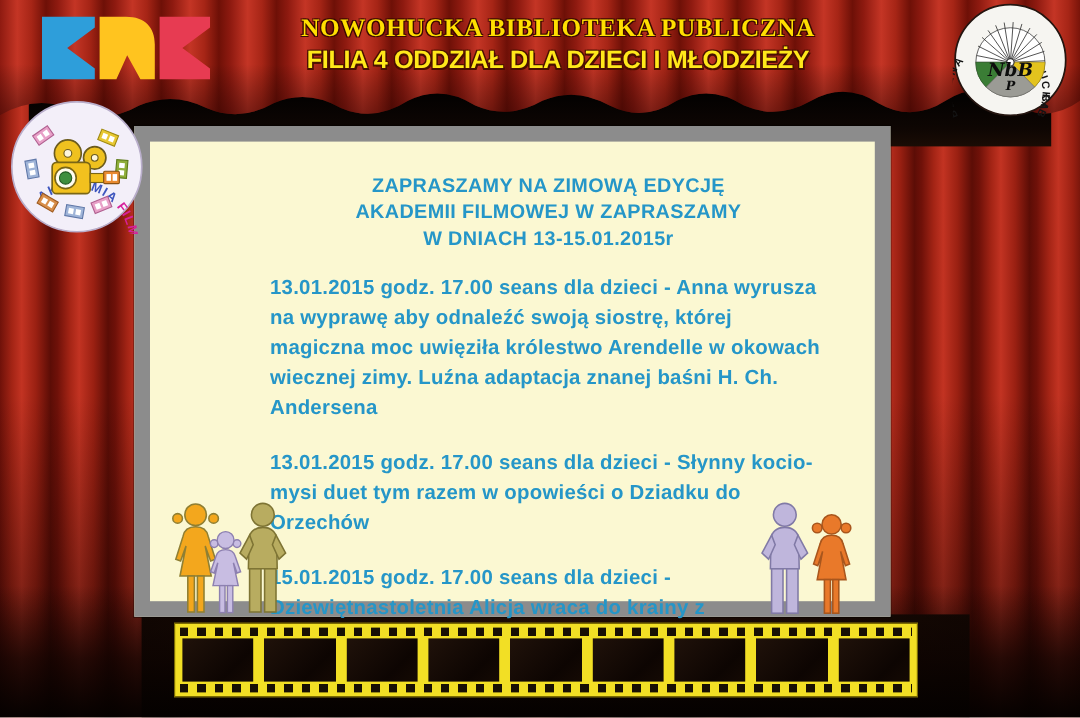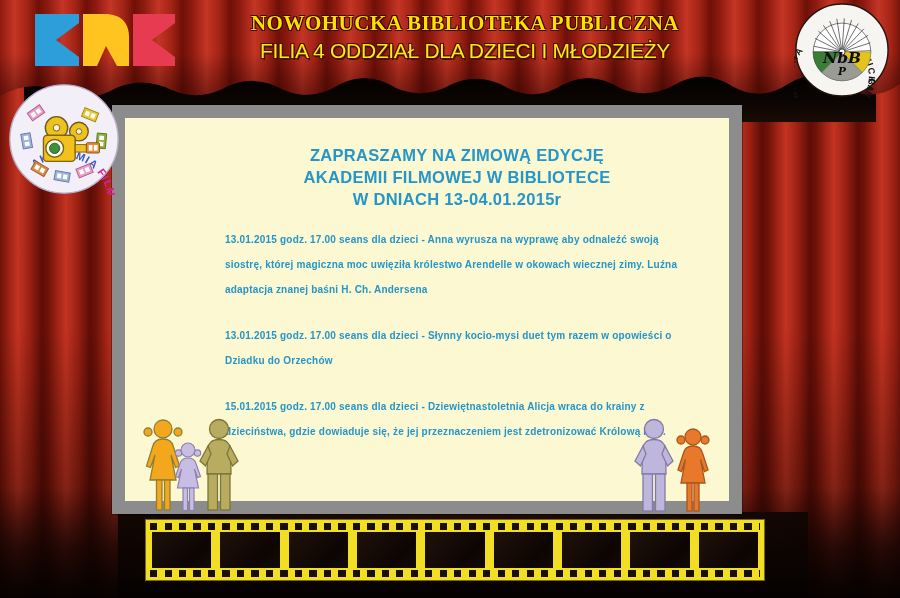--- a/index.html
+++ b/index.html
@@ -19,34 +19,34 @@
   .understage { position:absolute; left:118px; right:92px; top:512px; height:86px;
     background:radial-gradient(ellipse at 50% 10%, #2a1006 0%, #170a04 55%, #0b0402 100%); z-index:1; }
   .floor { position:absolute; left:0; right:0; bottom:0; height:110px; z-index:2;
     background:linear-gradient(180deg, rgba(15,4,1,0) 0%, rgba(12,3,1,.72) 55%, rgba(4,1,0,.97) 100%); pointer-events:none; }
   
   .valance { position:absolute; left:0; top:0; width:900px; height:112px; z-index:3; }
   
   .header { position:absolute; left:0; right:0; top:11px; text-align:center; padding-left:30px; z-index:6; }
   .h1 { font-family:"Liberation Serif", serif; font-weight:bold; font-size:21px; letter-spacing:.5px;
         color:#ffdf00; text-shadow:-1px -1px 0 #3c0a02, 1px -1px 0 #3c0a02, -1px 1px 0 #3c0a02, 1px 1px 0 #3c0a02; }
-  .h2 { font-weight:normal; font-size:21px; letter-spacing:-.3px; color:#ffe81a;
+  .h2 { font-weight:bold; font-size:21px; letter-spacing:-.3px; color:#ffe81a;
         text-shadow:-1px -1px 0 #4a1002, 1px -1px 0 #4a1002, -1px 1px 0 #4a1002, 1.5px 1.5px 0 #4a1002; margin-top:3px; }
   
   .krk { position:absolute; left:35px; top:13px; z-index:6; }
   .badge { position:absolute; left:8px; top:83px; z-index:6; }
   .nhb { position:absolute; left:794px; top:2px; z-index:6; }
   
   .screen { position:absolute; left:112px; top:105px; width:630px; height:409px;
     border:13px solid #8c8c8c; background:#fbf8d2; z-index:4;
     box-shadow:0 0 0 1px rgba(0,0,0,.35); }
   .screen-content { position:relative; width:100%; height:100%; padding:26px 40px 0 100px; color:#2596c8; }
   .screen-title { text-align:center; font-weight:bold; font-size:16.5px; line-height:22px; letter-spacing:.3px; }
   .screen-subtitle { text-align:center; font-weight:bold; font-size:15px; margin-top:4px; }
-  .program p { font-weight:bold; font-size:10px; line-height:25px; letter-spacing:.2px; margin-top:21px; }
+  .program p { font-weight:bold; font-size:17px; line-height:25px; letter-spacing:.2px; margin-top:21px; }
   .program p:first-child { margin-top:17px; }
   .people-left  { position:absolute; left:16px;  bottom:-15px; z-index:5; }
   .people-right { position:absolute; right:8px; bottom:-14px; z-index:5; }
   
   .filmstrip { position:absolute; left:145px; top:519px; width:620px; height:62px; z-index:5;
     background:#f2df25; border:1px solid #7a6a02; display:flex; align-items:center; gap:9px; padding:0 6px; }
   .filmstrip::before, .filmstrip::after { content:""; position:absolute; left:4px; right:4px; height:7px;
     background:repeating-linear-gradient(90deg, #181004 0px, #181004 7px, transparent 7px, transparent 14.5px); }
   .filmstrip::before { top:3px; }
   .filmstrip::after  { bottom:3px; }
@@ -187,22 +187,22 @@
     <path d="M50,52 L29,73.5 A30,30 0 0 0 71,73.5 Z" fill="#9b9b95" stroke="#6e6e68" stroke-width="0.6"></path>
     <circle cx="50" cy="52" r="3.2" fill="#fff" stroke="#333"></circle>
     <text x="50" y="64" text-anchor="middle" font-family="DejaVu Serif, serif" font-style="italic" font-weight="bold" font-size="16" fill="#0d0d0d">NbB</text>
     <text x="50" y="76" text-anchor="middle" font-family="DejaVu Serif, serif" font-style="italic" font-weight="bold" font-size="11" fill="#0d0d0d">P</text>
   </svg>
 
   <div class="screen">
     <div class="screen-content">
       <div class="screen-title">
         <div>ZAPRASZAMY NA ZIMOWĄ EDYCJĘ</div>
-        <div>AKADEMII FILMOWEJ W BIBLIOTECE</div>
-        <div>W DNIACH 13-04.01.2015r</div>
+        <div>AKADEMII FILMOWEJ W ZAPRASZAMY</div>
+        <div>W DNIACH 13-15.01.2015r</div>
       </div>
       <div class="program">
         <p>13.01.2015 godz. 17.00 seans dla dzieci - Anna wyrusza na wyprawę aby odnaleźć swoją siostrę, której magiczna moc uwięziła królestwo Arendelle w okowach wiecznej zimy. Luźna adaptacja znanej baśni H. Ch. Andersena</p>
         <p>13.01.2015 godz. 17.00 seans dla dzieci - Słynny kocio-mysi duet tym razem w opowieści o Dziadku do Orzechów</p>
         <p>15.01.2015 godz. 17.00 seans dla dzieci - Dziewiętnastoletnia Alicja wraca do krainy z dzieciństwa, gdzie dowiaduje się, że jej przeznaczeniem jest zdetronizować Królową Kier.</p>
       </div>
 
       <svg class="people-left" width="100" height="100" viewBox="0 0 100 100">
         <g fill="#f3a71d" stroke="#8f7f33" stroke-width="1.3">
           <circle cx="7" cy="16" r="4"></circle>

